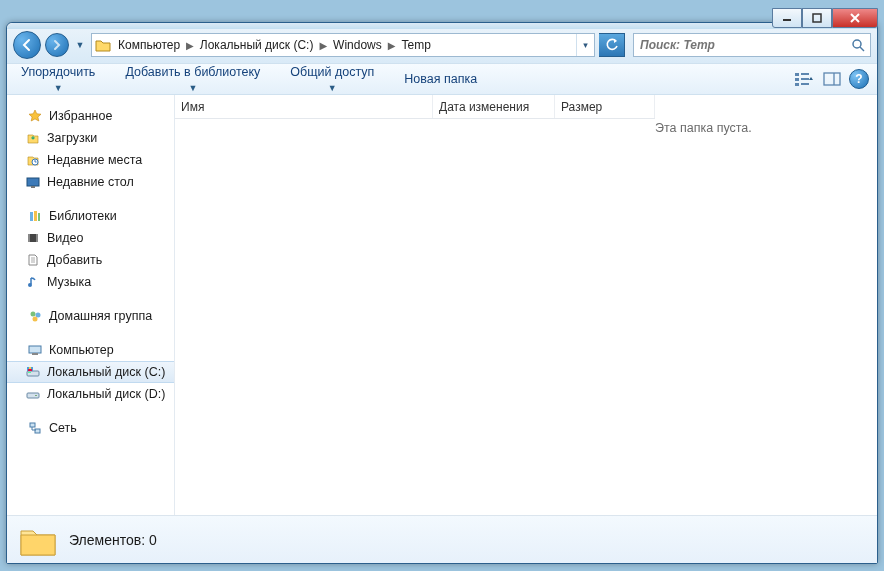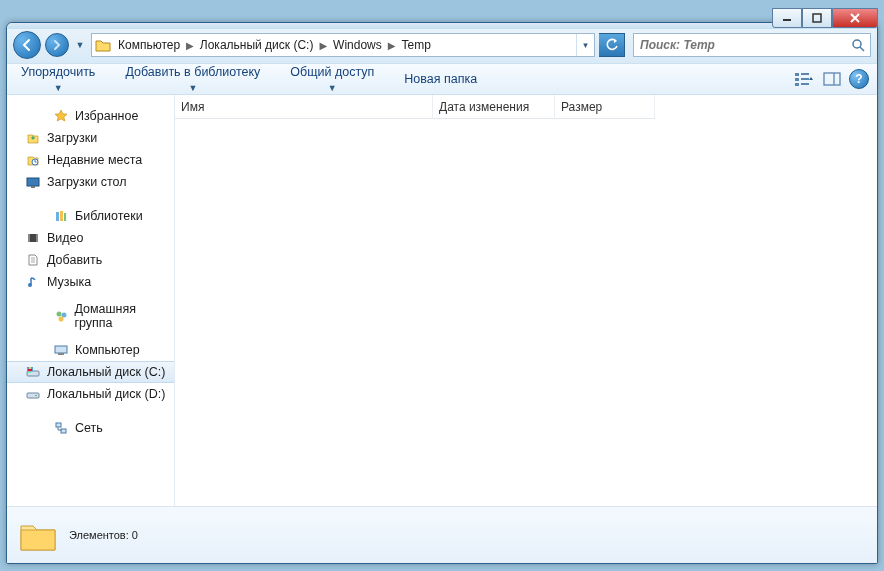--- a/index.html
+++ b/index.html
@@ -91,21 +91,21 @@
     border:1px solid #1c5c92;}
 
   
   .body { flex:1; display:flex; min-height:0; }
   .nav-pane {
     width: 168px; background:#fff; border-right:1px solid #e3eaf1;
     overflow-y:auto; font-size:12.5px; color:#1a1a1a; padding: 4px 0 10px 0;
   }
   .tree-group { margin: 6px 0 12px 0; }
   .tree-item { display:flex; align-items:center; gap:6px; height:22px; padding-left: 18px;}
-  .tree-item.root { padding-left: 14px; margin-left: 32px; }
+  .tree-item.root { padding-left: 20px; }
   .tree-item.selected {
     background: linear-gradient(#eef5fc,#dceaf7);
     border-top:1px solid #c1daf0;border-bottom:1px solid #c1daf0;
   }
   .tico { width:16px;height:16px; display:flex;align-items:center;justify-content:center;}
 
   .list-pane { flex:1; display:flex; flex-direction:row; background:#fff; }
   .col-headers {
     height: 24px; display:flex; font-size:12px; color:#333;
     border-bottom: 1px solid #e4e8ed;
@@ -114,24 +114,24 @@
   .col.name { flex: 0 0 258px; }
   .col.date { flex: 0 0 122px; }
   .col.type { flex: 0 0 120px; }
   .col.size { flex: 0 0 100px; }
   .empty-msg {
     text-align:center; color:#6b6b6b; font-size:12.5px; padding-top:26px;
   }
 
   
   .status {
-    height: 57px; border-top:1px solid #dbe5ee;
+    height: 48px; border-top:1px solid #dbe5ee;
     background: linear-gradient(#f3f9fe,#e7f1fb);
     display:flex; align-items:center; gap:10px; padding: 0 10px;
-    font-size: 11px; color:#1a1a1a;
+    font-size: 14px; color:#1a1a1a;
   }
   .big-folder { width:42px;height:42px; }
 
   
   svg { display:block; }
 </style>
 </head>
 <body>
 
 <div class="window">
@@ -275,21 +275,21 @@
             </span>
           <span>Недавние места</span>
         </div>
         <div class="tree-item">
           <span class="tico">
               <svg width="14" height="14">
                 <rect x="1" y="3" width="12" height="8" fill="#3d7ab8" stroke="#1e4f7a"></rect>
                 <rect x="5" y="11" width="4" height="2" fill="#777"></rect>
               </svg>
             </span>
-          <span>Загрузки стол</span>
+          <span>Недавние стол</span>
         </div>
       </div>
 
       <div class="tree-group">
         <div class="tree-item root">
           <span class="tico">
               <svg width="14" height="14">
                 <rect x="2" y="3" width="3" height="9" fill="#6db1e4"></rect>
                 <rect x="6" y="2" width="3" height="10" fill="#f4c14c"></rect>
                 <rect x="10" y="4" width="2" height="8" fill="#7ac17a"></rect>
@@ -389,20 +389,21 @@
         </div>
       </div>
     </div>
 
     <div class="list-pane">
       <div class="col-headers">
         <div class="col name">Имя</div>
         <div class="col date">Дата изменения</div>
         <div class="col size">Размер</div>
       </div>
+      <div class="empty-msg">Эта папка пуста.</div>
     </div>
   </div>
 
   <div class="status">
     <span class="big-folder">
       <svg width="42" height="42">
           <path d="M4 12 h12 l4 4 h18 v20 h-34 z" fill="#ffe596" stroke="#cba03a" stroke-width="1"></path>
           <path d="M4 16 h34 v20 h-34 z" fill="#ffd56a" stroke="#cba03a" stroke-width="1"></path>
         </svg>
     </span>

